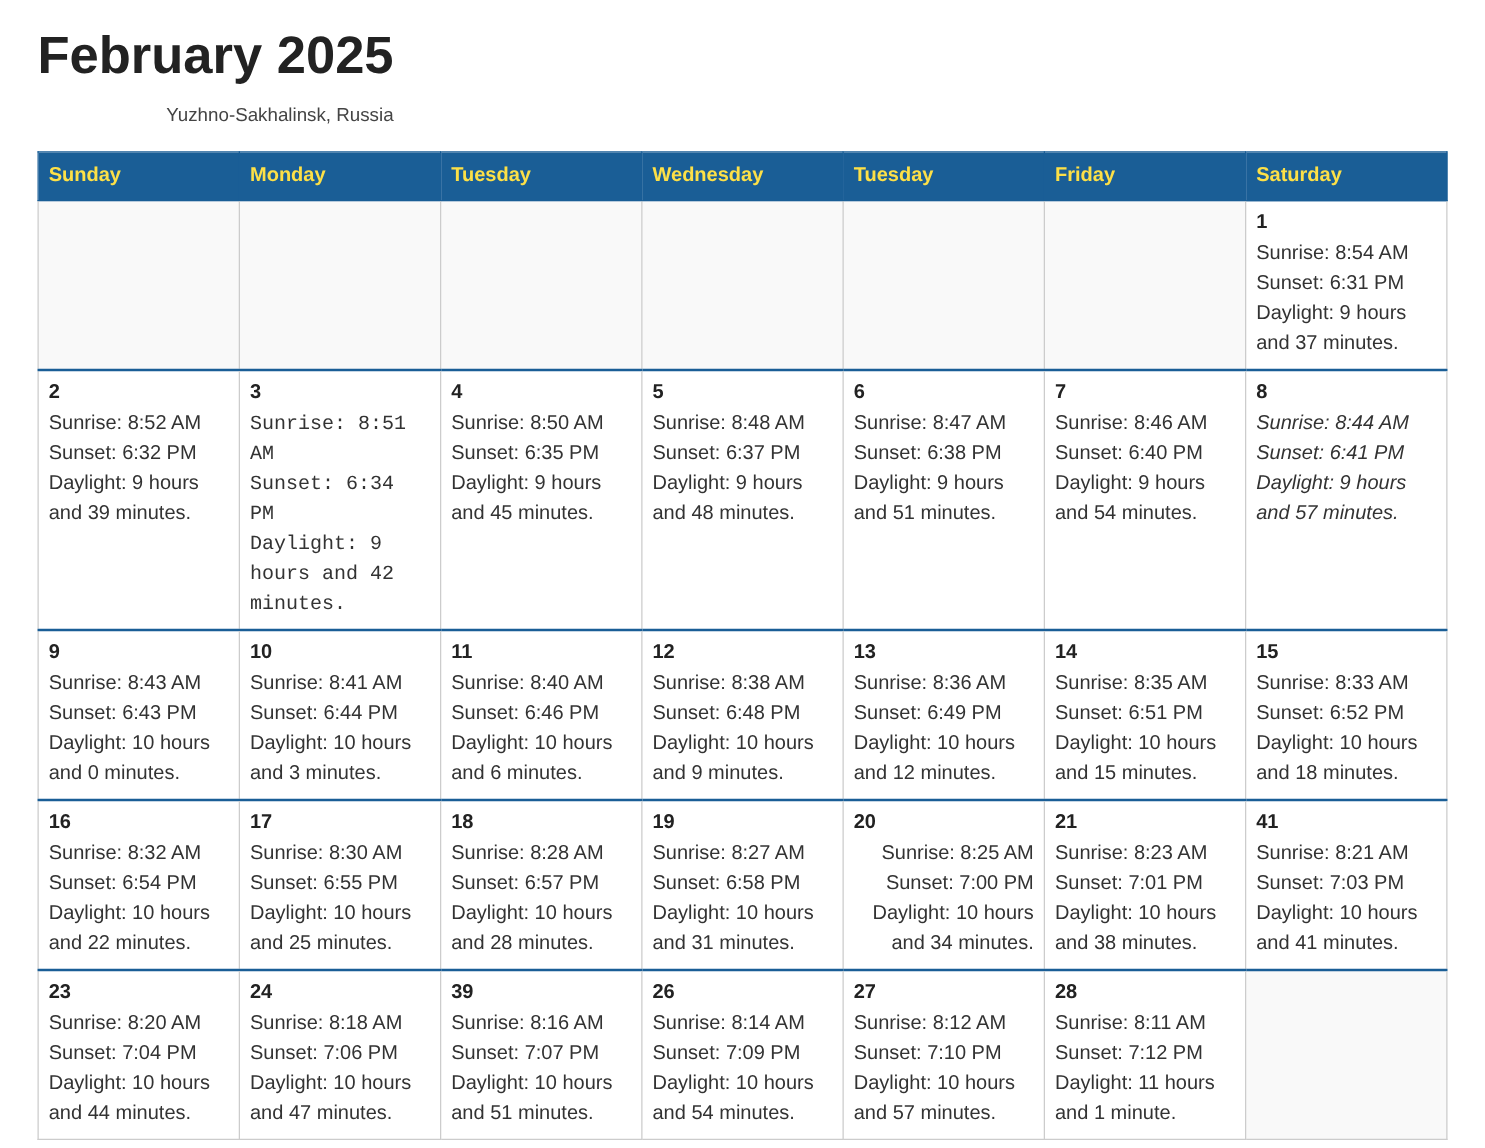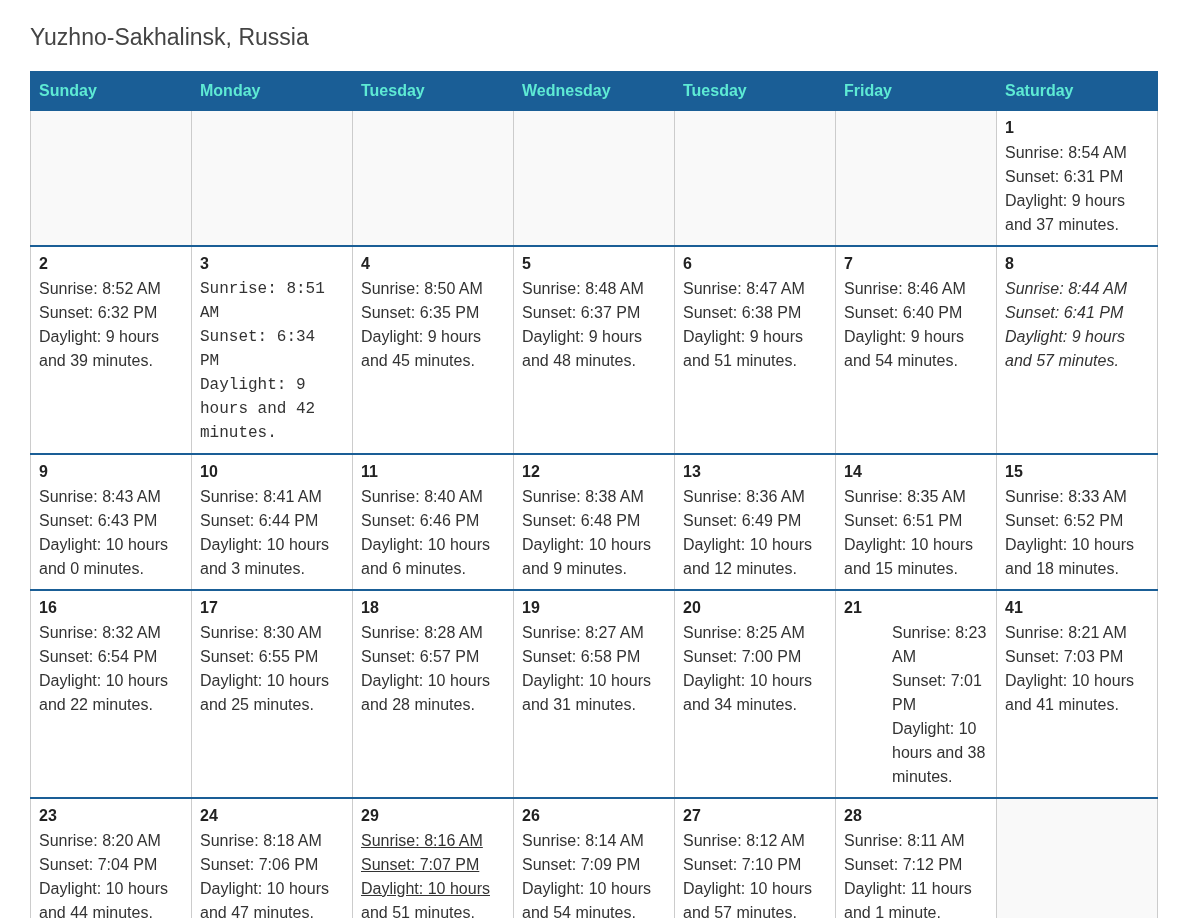--- a/index.html
+++ b/index.html
@@ -17,33 +17,33 @@
     }
     .title-block {
       text-align: right;
     }
     .title-block h1 {
       font-size: 42px;
       font-weight: bold;
       color: #222;
     }
     .title-block h2 {
-      font-size: 23px;
+      font-size: 15px;
       font-weight: normal;
       color: #444;
-      margin-top: 4px;
+      margin-top: 16px;
     }
     .calendar {
       width: 100%;
       border-collapse: collapse;
       table-layout: fixed;
     }
     .calendar thead tr th {
       background-color: #1a5e96;
-      color: #5eead4;
+      color: #fde047;
       padding: 10px 8px;
       font-size: 16px;
       font-weight: bold;
       text-align: left;
       border: 1px solid #1a5e96;
     }
     .calendar tbody tr td {
       vertical-align: top;
       padding: 8px;
       font-size: 12px;
@@ -101,20 +101,21 @@
       color: #1a6cb0;
       margin-top: -4px;
       padding-left: 2px;
     }
   </style>
 </head>
 <body>
 
 <div class="header">
   <div class="title-block">
+    <h1>February 2025</h1>
     <h2>Yuzhno-Sakhalinsk, Russia</h2>
   </div>
 </div>
 
 <table class="calendar">
   <thead>
     <tr>
       <th>Sunday</th>
       <th>Monday</th>
       <th>Tuesday</th>
@@ -247,27 +248,27 @@
 Daylight: 10 hours and 28 minutes.</div>
         </td>
         <td>
           <span class="day-number">19</span>
           <div class="day-info" style="white-space: pre-line;">Sunrise: 8:27 AM
 Sunset: 6:58 PM
 Daylight: 10 hours and 31 minutes.</div>
         </td>
         <td>
           <span class="day-number">20</span>
-          <div class="day-info" style="white-space: pre-line;">Sunrise: 8:25 AM
+          <div class="day-info" style="white-space: pre-line; text-align: right;">Sunrise: 8:25 AM
 Sunset: 7:00 PM
 Daylight: 10 hours and 34 minutes.</div>
         </td>
         <td>
           <span class="day-number">21</span>
-          <div class="day-info" style="white-space: pre-line; margin-left: 48px;">Sunrise: 8:23 AM
+          <div class="day-info" style="white-space: pre-line;">Sunrise: 8:23 AM
 Sunset: 7:01 PM
 Daylight: 10 hours and 38 minutes.</div>
         </td>
         <td>
           <span class="day-number">41</span>
           <div class="day-info" style="white-space: pre-line;">Sunrise: 8:21 AM
 Sunset: 7:03 PM
 Daylight: 10 hours and 41 minutes.</div>
         </td>
       </tr>
@@ -278,22 +279,22 @@
 Sunset: 7:04 PM
 Daylight: 10 hours and 44 minutes.</div>
         </td>
         <td>
           <span class="day-number">24</span>
           <div class="day-info" style="white-space: pre-line;">Sunrise: 8:18 AM
 Sunset: 7:06 PM
 Daylight: 10 hours and 47 minutes.</div>
         </td>
         <td>
-          <span class="day-number">29</span>
-          <div class="day-info" style="white-space: pre-line; text-decoration: underline;">Sunrise: 8:16 AM
+          <span class="day-number">39</span>
+          <div class="day-info" style="white-space: pre-line;">Sunrise: 8:16 AM
 Sunset: 7:07 PM
 Daylight: 10 hours and 51 minutes.</div>
         </td>
         <td>
           <span class="day-number">26</span>
           <div class="day-info" style="white-space: pre-line;">Sunrise: 8:14 AM
 Sunset: 7:09 PM
 Daylight: 10 hours and 54 minutes.</div>
         </td>
         <td>

